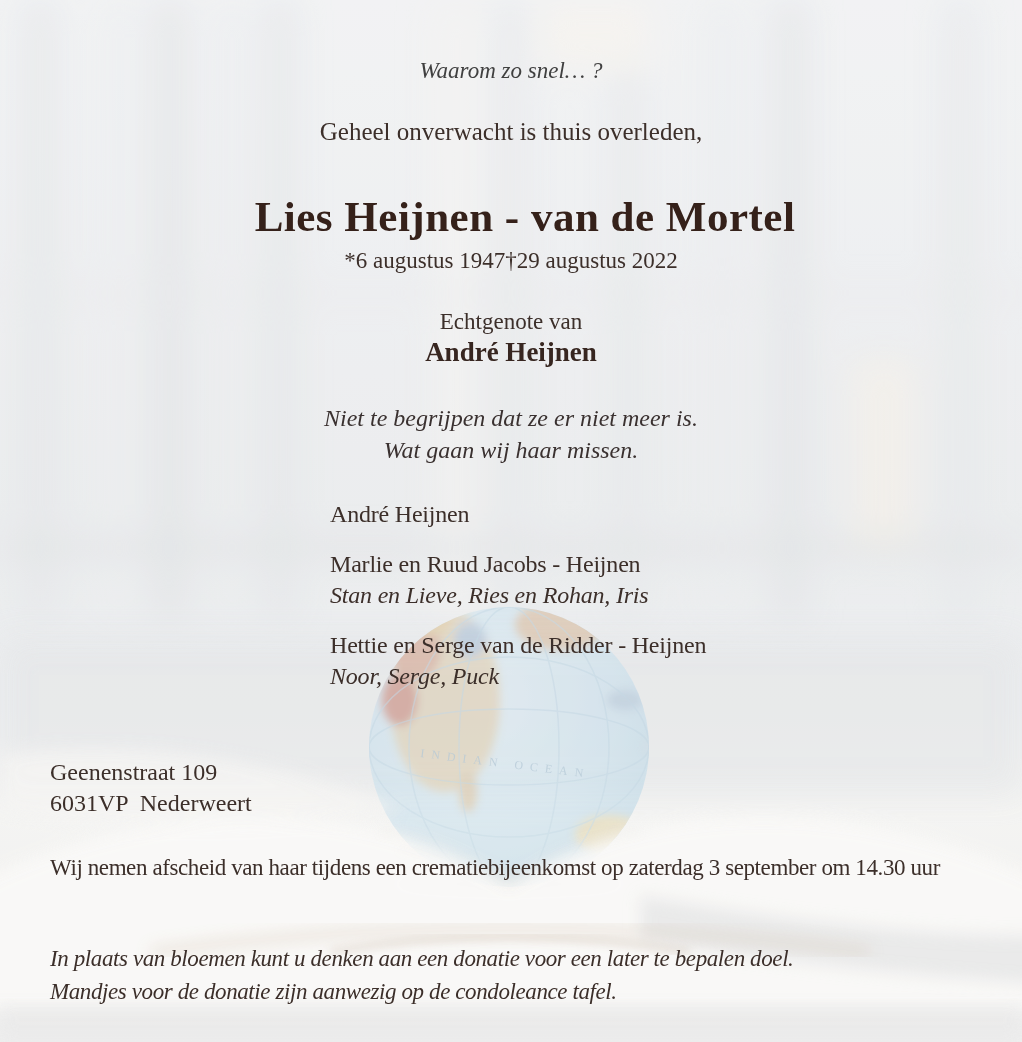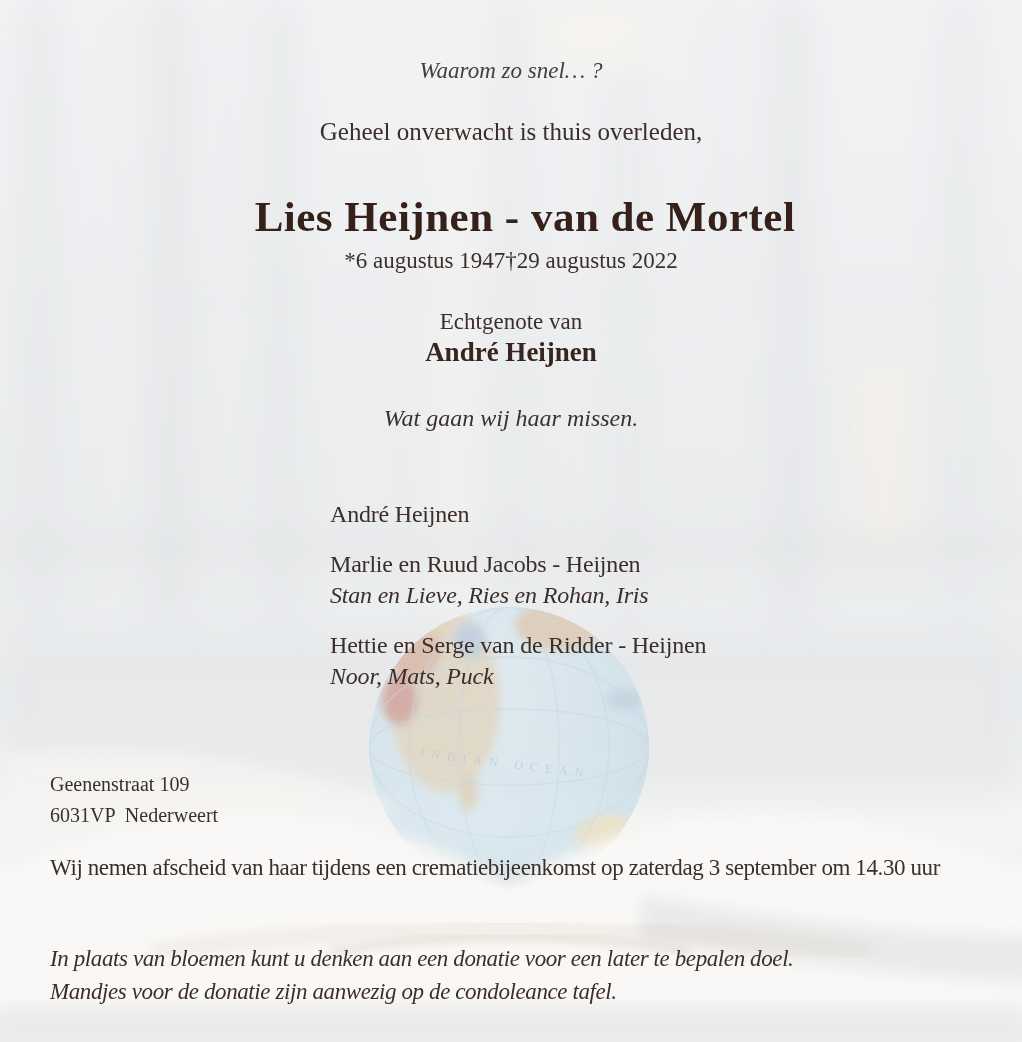--- a/index.html
+++ b/index.html
@@ -24,21 +24,21 @@
   .t-echt       { top: 309px; font-size: 23px; }
   .t-spouse     { top: 337px; font-size: 27px; font-weight: bold; color: #372620; }
   .t-verse      { top: 402px; font-size: 24px; font-style: italic; line-height: 32px; color: #3a3130; }
 
   .fam          { left: 330px; font-size: 24px; line-height: 31px; letter-spacing: -0.2px; }
   .fam-1        { top: 499px; }
   .fam-2        { top: 549px; }
   .fam-3        { top: 630px; }
   .fam .kids    { font-style: italic; }
 
-  .t-addr       { left: 50px; top: 757px; font-size: 20px; line-height: 31px; margin-top: 12px; }
+  .t-addr       { left: 50px; top: 757px; font-size: 24px; line-height: 31px; }
   .t-para       { left: 50px; font-size: 23px; line-height: 31px; letter-spacing: -0.4px; }
   .t-ceremony   { top: 852px; }
   .t-donation   { top: 942px; line-height: 33px; font-style: italic; }
 </style>
 </head>
 <body>
 
 <div class="card">
 
   <svg class="bg-svg" width="1022" height="1042" viewBox="0 0 1022 1042" aria-hidden="true">
@@ -140,33 +140,34 @@
   <div class="layer centered t-name">Lies Heijnen - van de Mortel</div>
 
   <div class="layer centered t-dates">
     <span>*6 augustus 1947</span><span class="date-gap">†29 augustus 2022</span>
   </div>
 
   <div class="layer centered t-echt">Echtgenote van</div>
   <div class="layer centered t-spouse">André Heijnen</div>
 
   <div class="layer centered t-verse">
+    <div>Niet te begrijpen dat ze er niet meer is.</div>
     <div>Wat gaan wij haar missen.</div>
   </div>
 
   <div class="layer fam fam-1">
     <div>André Heijnen</div>
   </div>
   <div class="layer fam fam-2">
     <div>Marlie en Ruud Jacobs - Heijnen</div>
     <div class="kids">Stan en Lieve, Ries en Rohan, Iris</div>
   </div>
   <div class="layer fam fam-3">
     <div>Hettie en Serge van de Ridder - Heijnen</div>
-    <div class="kids">Noor, Mats, Puck</div>
+    <div class="kids">Noor, Serge, Puck</div>
   </div>
 
   <div class="layer t-addr">
     <div>Geenenstraat 109</div>
     <div class="pre">6031VP  Nederweert</div>
   </div>
 
   <div class="layer t-para t-ceremony">
     <div>Wij nemen afscheid van haar tijdens een crematiebijeenkomst op zaterdag 3 september om 14.30 uur</div>
   </div>

